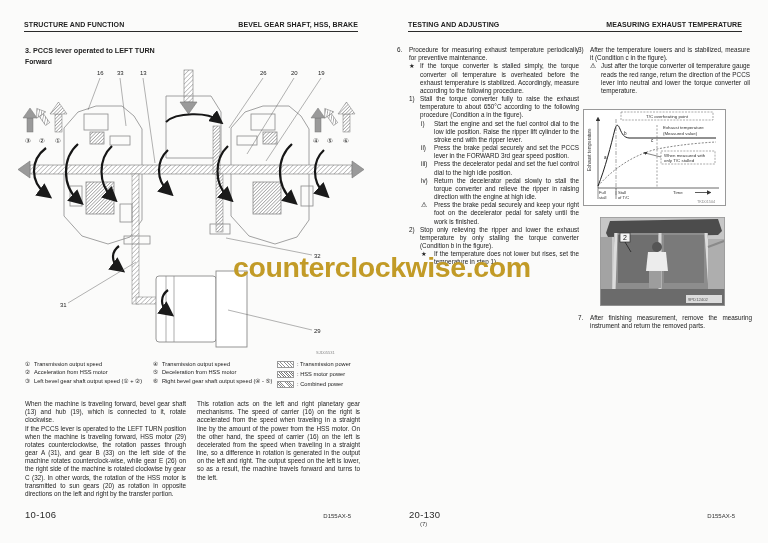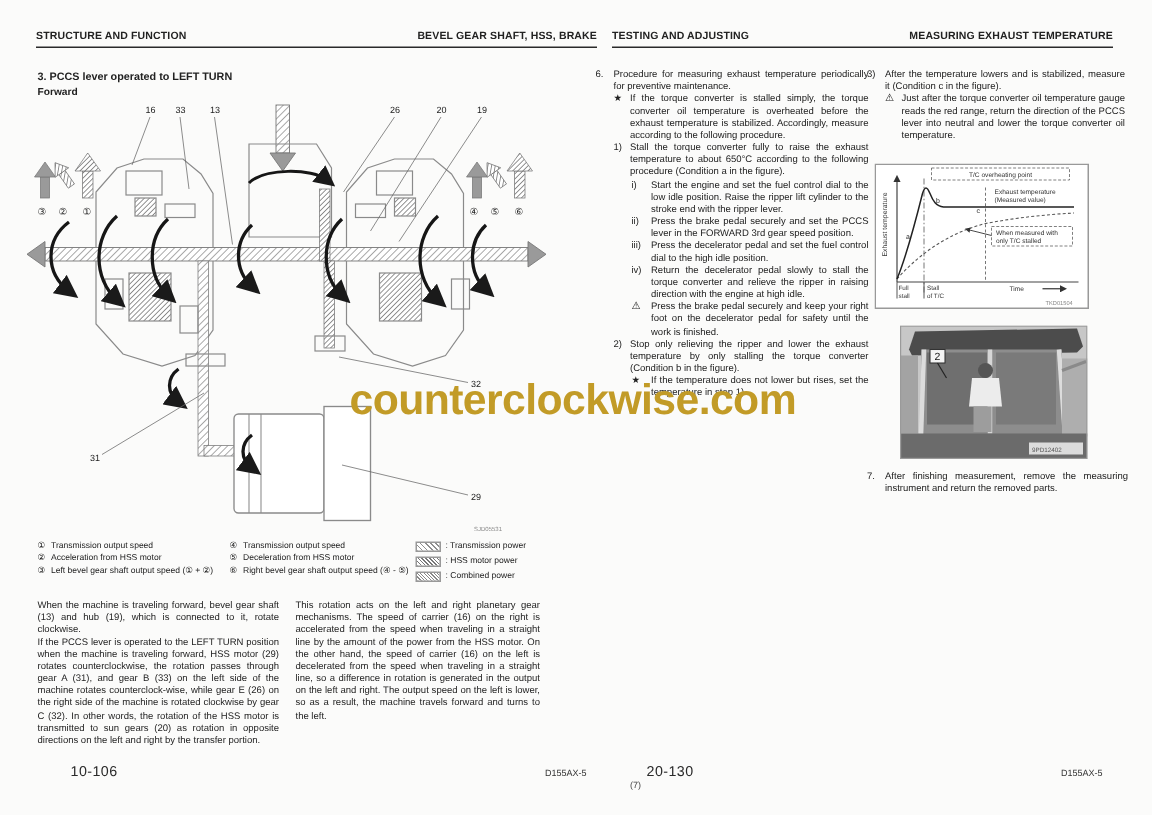--- a/index.html
+++ b/index.html
@@ -1,33 +1,33 @@
 <!DOCTYPE html>
 <html><head>
 <meta charset="utf-8">
 <style>
   html,body{margin:0;padding:0;}
   body{width:768px;height:543px;background:#fbfbfa;font-family:"Liberation Sans",sans-serif;color:#222;position:relative;overflow:hidden;}
   .page{position:absolute;top:0;width:384px;height:543px;}
-  #page-l{left:0;padding-left:40px;} #page-r{left:384px;}
+  #page-l{left:0;} #page-r{left:384px;}
   .hdr{position:absolute;top:21px;left:24px;right:26px;display:flex;justify-content:space-between;font-size:7px;font-weight:bold;letter-spacing:.1px;border-bottom:1.5px solid #2a2a2a;padding-bottom:3px;}
   .sec-title{position:absolute;left:25px;top:46px;font-size:7.2px;font-weight:bold;}
   .sec-sub{position:absolute;left:25px;top:58px;font-size:6.8px;font-weight:bold;}
   .diagram{position:absolute;left:16px;top:66px;width:352px;height:292px;}
   .legend{position:absolute;left:25px;top:361px;width:338px;display:flex;font-size:5.7px;line-height:1.3;}
   .leg-col1{width:128px;} .leg-col2{width:124px;} .leg-col3{width:86px;}
   .leg-item{display:flex;margin-bottom:1px;}
   .leg-num{width:9px;flex:none;}
   .leg-pw{display:flex;align-items:center;margin-bottom:2.5px;}
   .swatch{width:15px;height:5px;border:.5px solid #999;margin-right:3px;flex:none;background:repeating-linear-gradient(45deg,#8f8f8f 0 .6px,#fff .6px 2.4px);}
   .swatch.s2{background:repeating-linear-gradient(45deg,#777 0 .7px,#fff .7px 1.8px);}
   .swatch.s3{background:repeating-linear-gradient(45deg,#888 0 .6px,#fff .6px 1.6px),repeating-linear-gradient(-45deg,#888 0 .6px,#fff .6px 1.6px);}
   .bodytext{position:absolute;top:400px;font-size:6.35px;line-height:1.29;text-align:justify;white-space:pre-line;color:#242424;}
   #body1{left:25px;width:161px;} #body2{left:197px;width:163px;}
-  .ftr-page{position:absolute;left:25px;top:509px;font-size:9.5px;letter-spacing:.3px;color:#2a2a2a;margin-left:22px;}
+  .ftr-page{position:absolute;left:25px;top:509px;font-size:9.5px;letter-spacing:.3px;color:#2a2a2a;}
   .ftr-sub{position:absolute;left:36px;top:521px;font-size:6px;color:#444;}
   .ftr-model{position:absolute;right:33px;top:513px;font-size:6px;color:#333;}
   .col{position:absolute;font-size:6.35px;line-height:1.29;}
   #rcol1{left:13px;top:46px;width:182px;}
   #rcol2{left:194px;top:46px;width:172px;}
   .li{display:flex;text-align:justify;}
   .li .mk{flex:none;}
   .in0 .mk{width:12px;}
   .in1{margin-left:12px;} .in1 .mk{width:11px;}
   .in2{margin-left:24px;} .in2 .mk{width:13px;}

